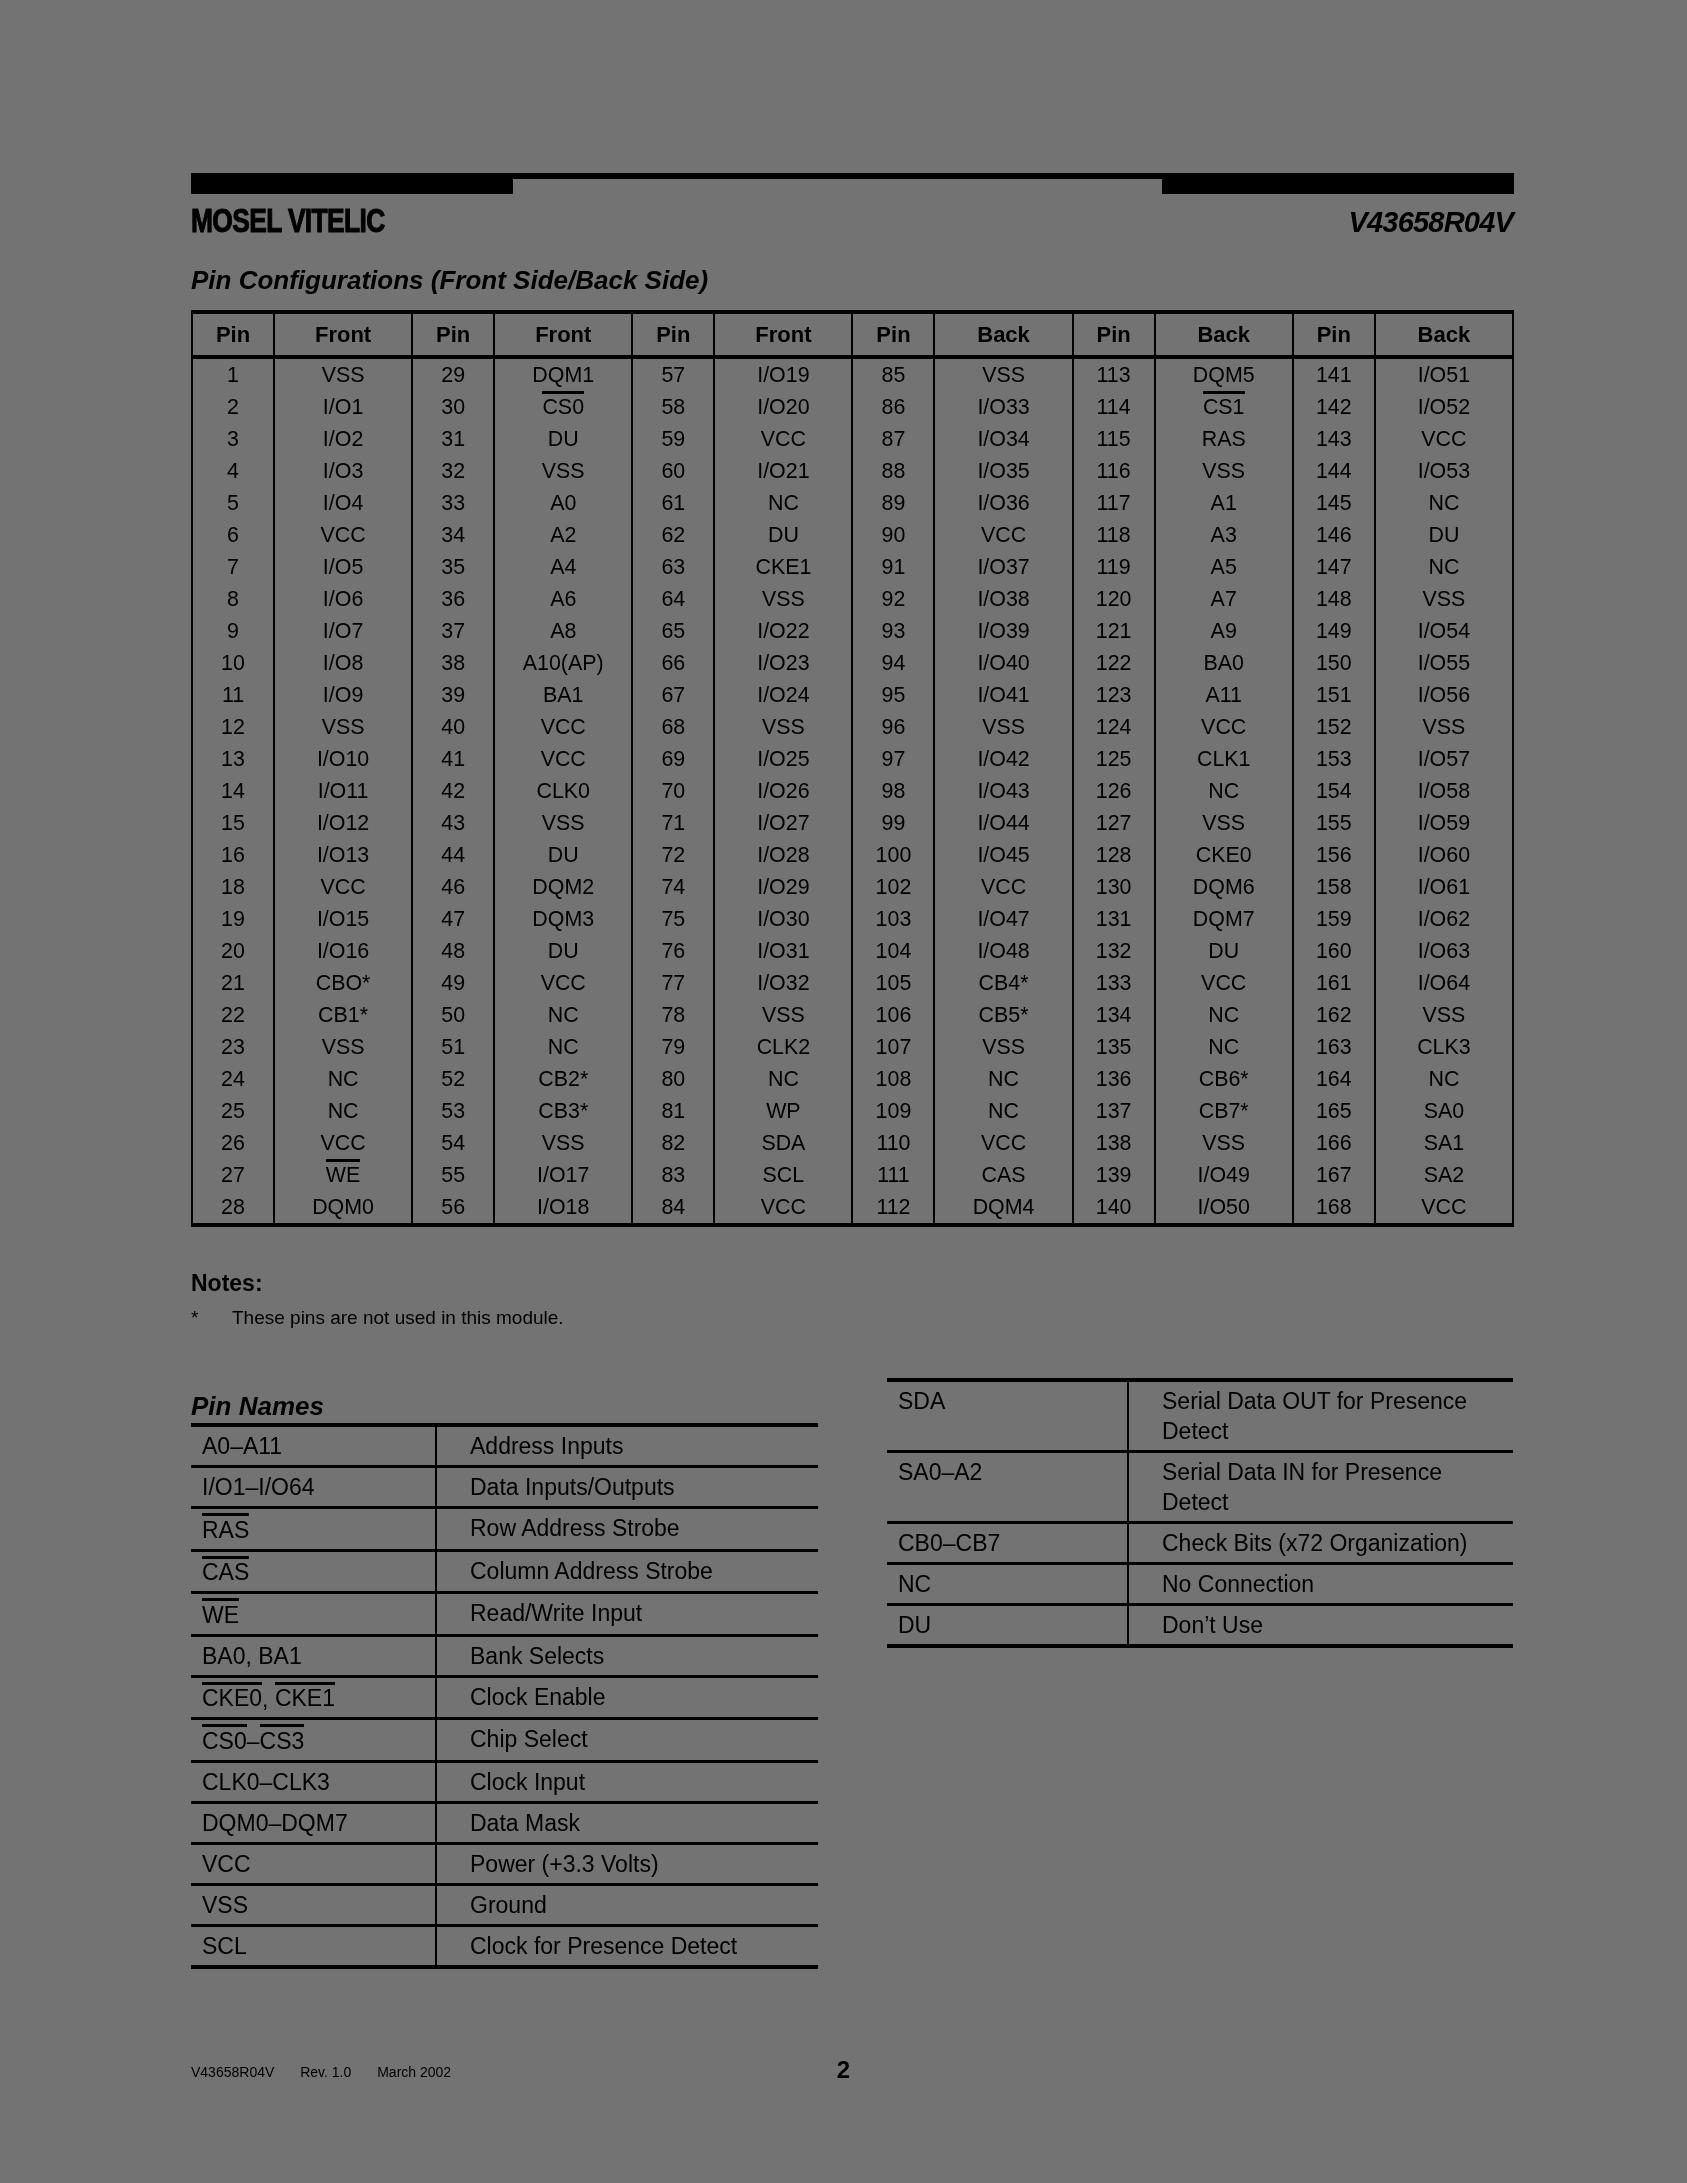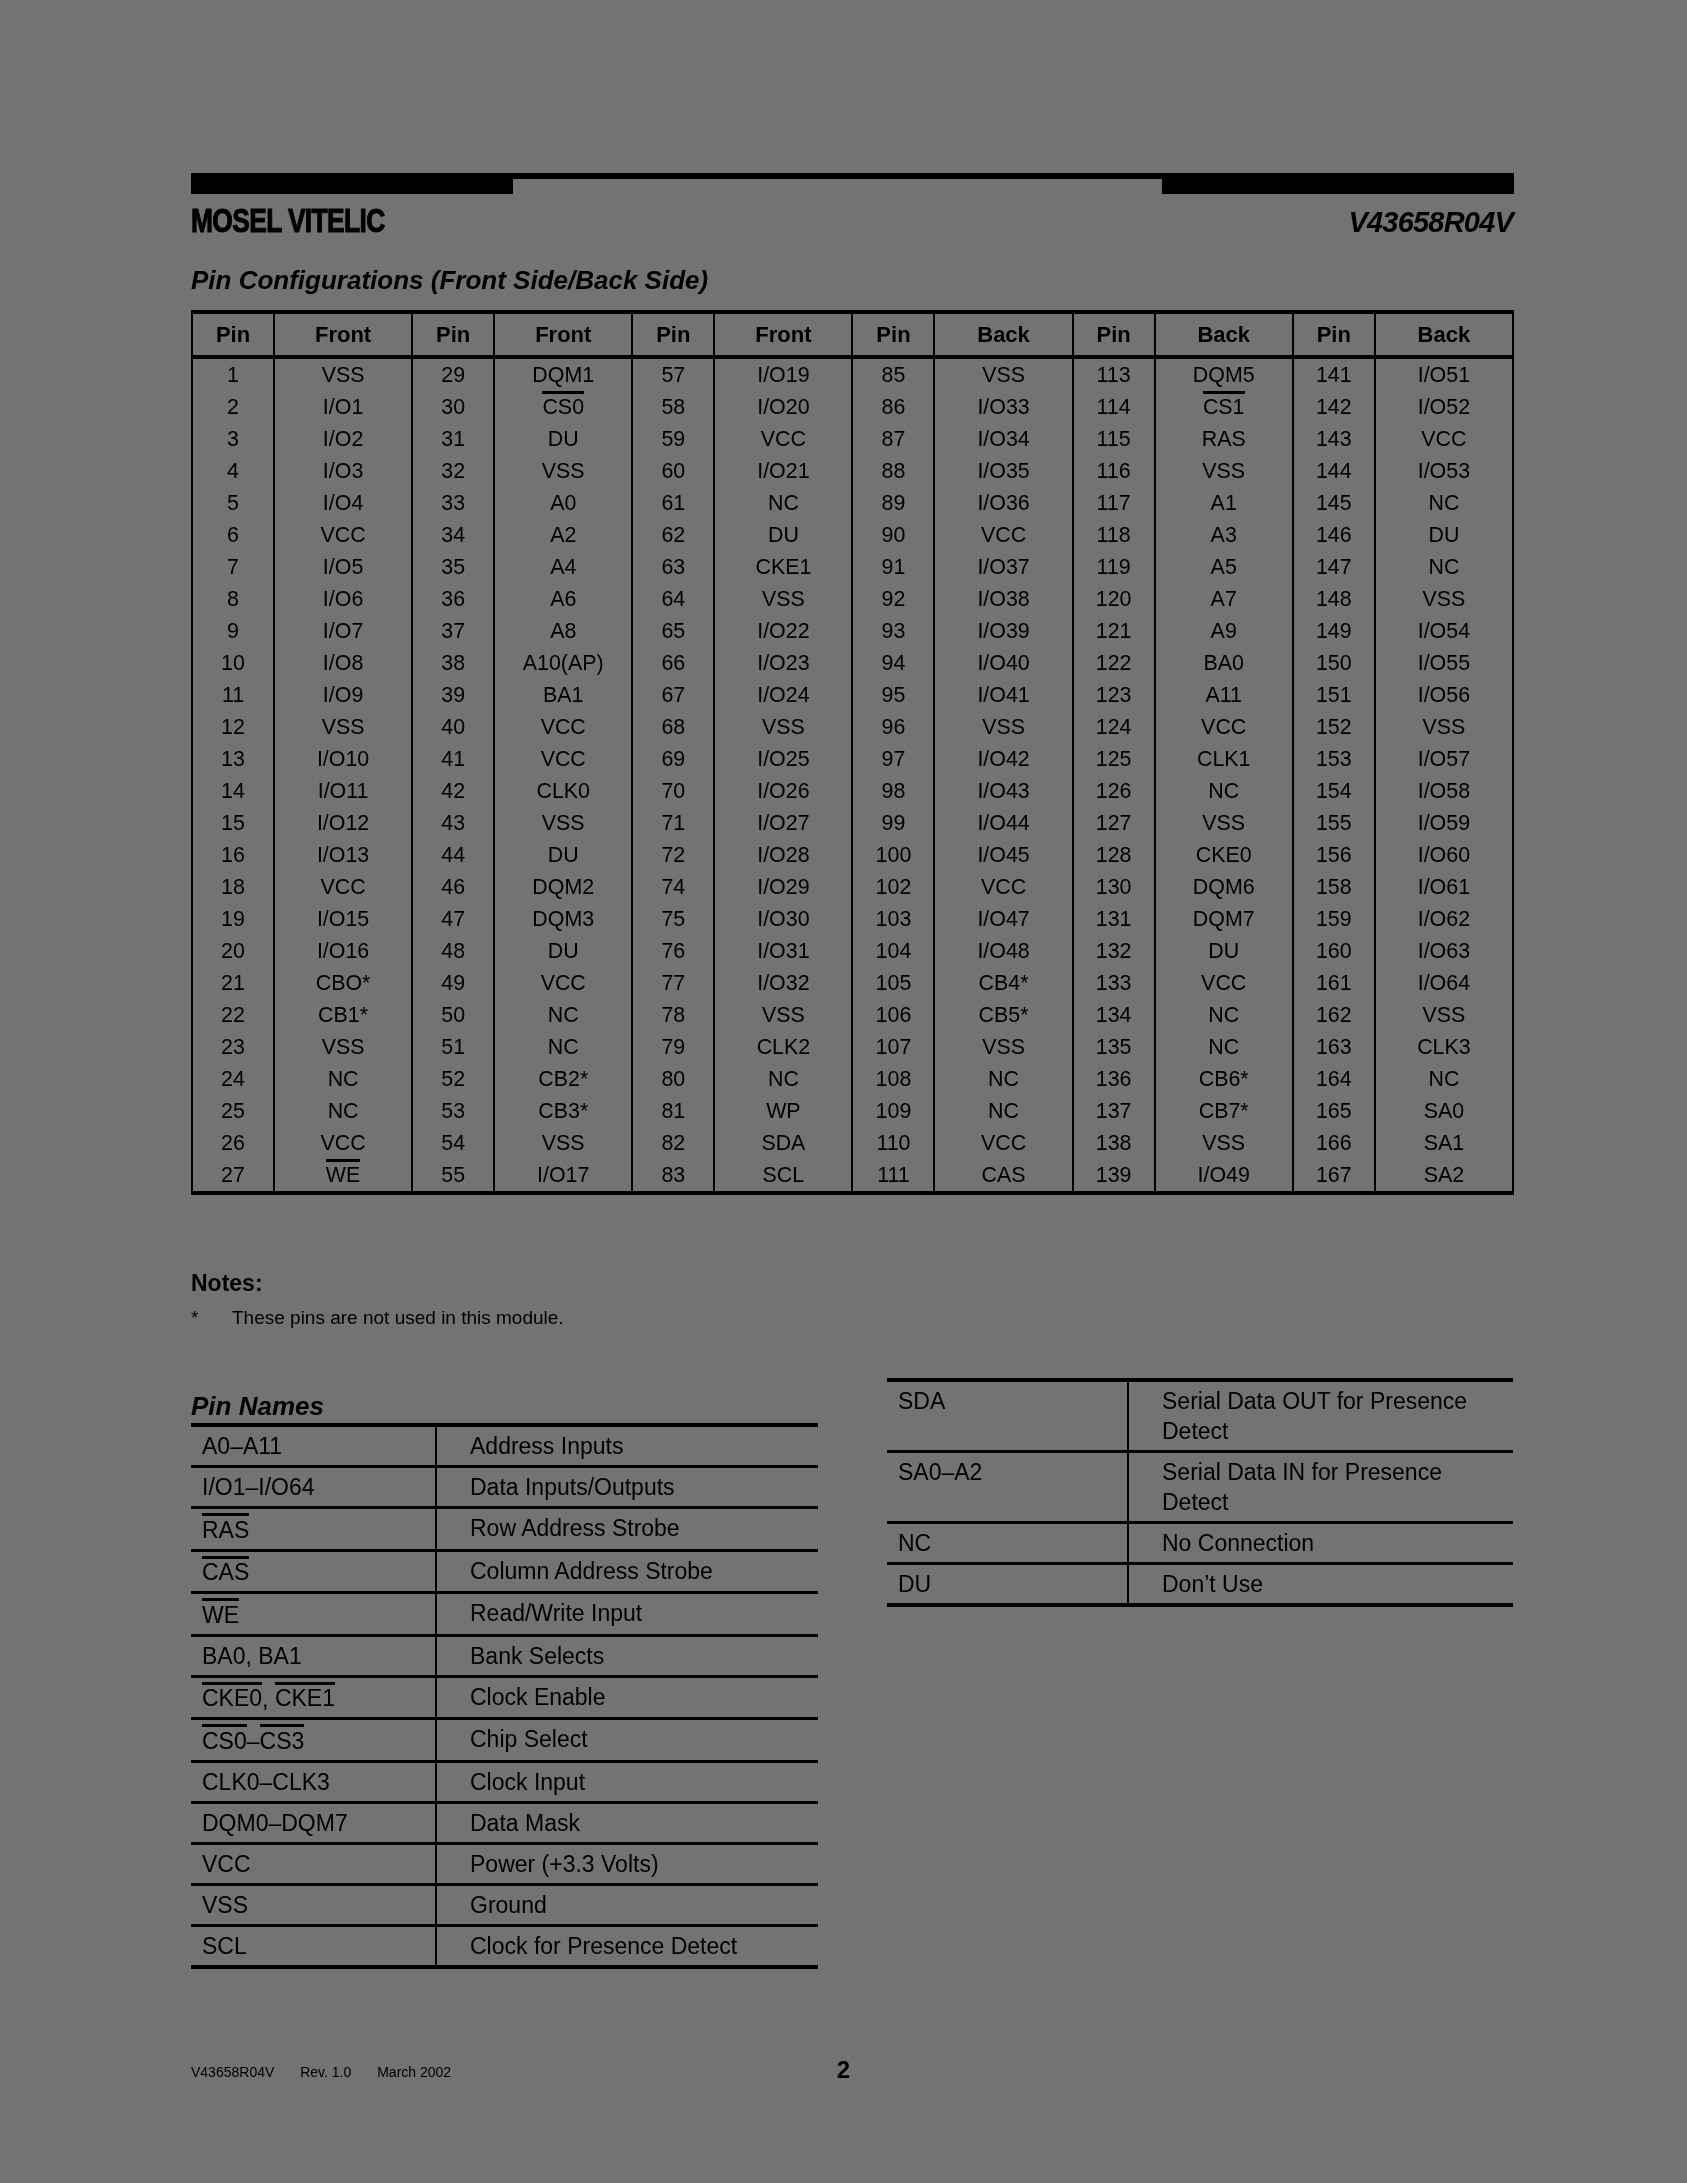--- a/index.html
+++ b/index.html
@@ -488,20 +488,34 @@
           <td>I/O17</td>
           <td>83</td>
           <td>SCL</td>
           <td>111</td>
           <td>CAS</td>
           <td>139</td>
           <td>I/O49</td>
           <td>167</td>
           <td>SA2</td>
         </tr>
+        <tr>
+          <td>28</td>
+          <td>DQM0</td>
+          <td>56</td>
+          <td>I/O18</td>
+          <td>84</td>
+          <td>VCC</td>
+          <td>112</td>
+          <td>DQM4</td>
+          <td>140</td>
+          <td>I/O50</td>
+          <td>168</td>
+          <td>VCC</td>
+        </tr>
       </tbody>
   </table>
 
   <div class="notes">
     <div class="notes-title">Notes:</div>
     <div class="note-item">
       <span class="note-marker">*</span>
       <span>These pins are not used in this module.</span>
     </div>
   </div>
@@ -577,20 +591,24 @@
     <tbody>
         <tr>
           <td class="nm">SDA</td>
           <td class="ds">Serial Data OUT for Presence Detect</td>
         </tr>
         <tr>
           <td class="nm">SA0–A2</td>
           <td class="ds">Serial Data IN for Presence Detect</td>
         </tr>
         <tr>
+          <td class="nm">CB0–CB7</td>
+          <td class="ds">Check Bits (x72 Organization)</td>
+        </tr>
+        <tr>
           <td class="nm">NC</td>
           <td class="ds">No Connection</td>
         </tr>
         <tr>
           <td class="nm">DU</td>
           <td class="ds">Don’t Use</td>
         </tr>
       </tbody>
   </table>
 

